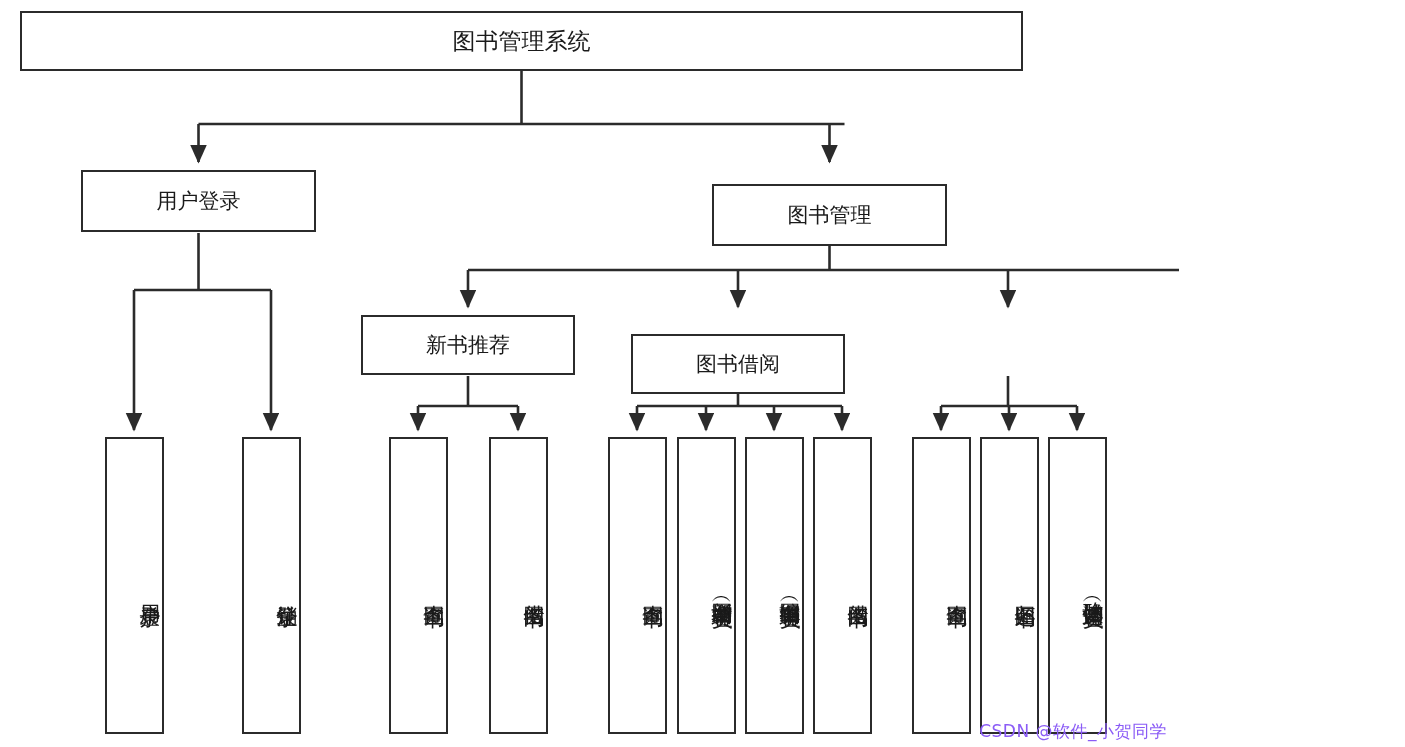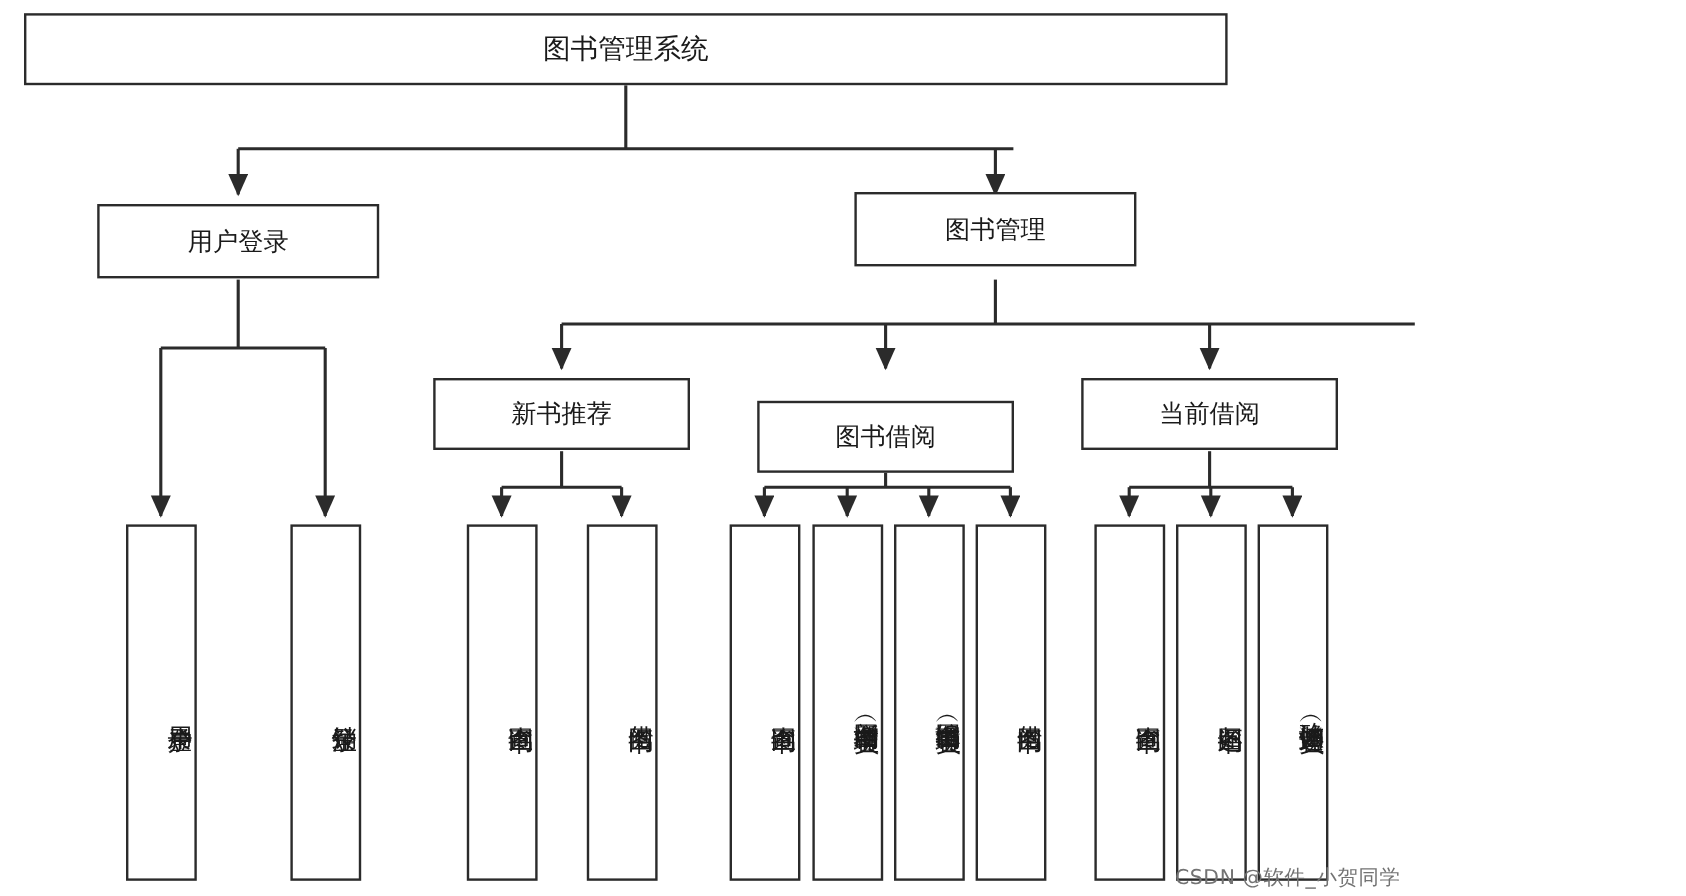--- a/index.html
+++ b/index.html
@@ -59,21 +59,21 @@
     writing-mode: vertical-rl;
     text-orientation: upright;
     display: block;
     white-space: pre-line;
   }
   .watermark {
     position: absolute;
     right: 12px;
     bottom: 4px;
     font-size: 17px;
-    color: #737373;
+    color: #8b5cf6;
     letter-spacing: 0.5px;
     z-index: 5;
     white-space: nowrap;
   }
 </style>
 </head>
 <body>
 
 <div id="canvas">
 
@@ -128,35 +128,32 @@
   </svg>
 
   <div class="node root" style="left:20px; top:11px; width:1003px; height:60px;">
     <span>图书管理系统</span>
   </div>
 
   <div class="node l2" style="left:81px; top:170px; width:235px; height:62px;">
     <span>用户登录</span>
   </div>
 
-  <div class="node l2" style="left:712px; top:160px; width:235px; height:62px;">
+  <div class="node l2" style="left:712px; top:184px; width:235px; height:62px;">
     <span>图书管理</span>
   </div>
 
   <div class="node l3" style="left:361px; top:315px; width:214px; height:60px;">
     <span>新书推荐</span>
   </div>
 
   <div class="node l3" style="left:631px; top:315px; width:214px; height:60px;margin-top:19px;">
     <span>图书借阅</span>
   </div>
 
-  <div class="node l3" style="left:901px; top:315px; width:214px; height:60px;">
-    <span>当前借阅</span>
-  </div>
 
 
   <div class="node leaf" style="left:105px; top:437px; width:59px; height:297px;">
     <span class="vlabel">用户登录</span>
   </div>
 
   <div class="node leaf" style="left:242px; top:437px; width:59px; height:297px;">
     <span class="vlabel">注销登录</span>
   </div>
 

